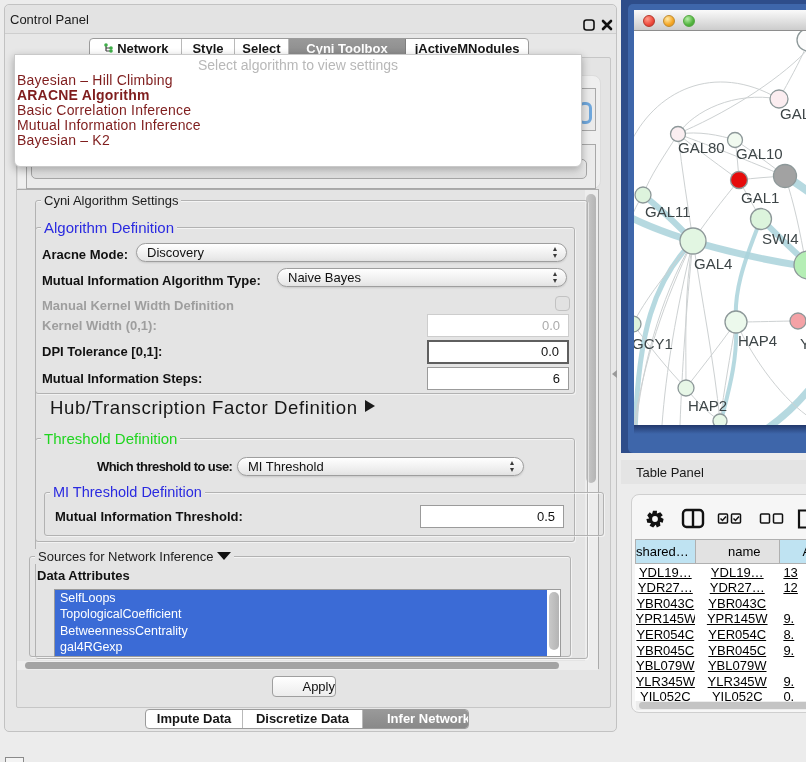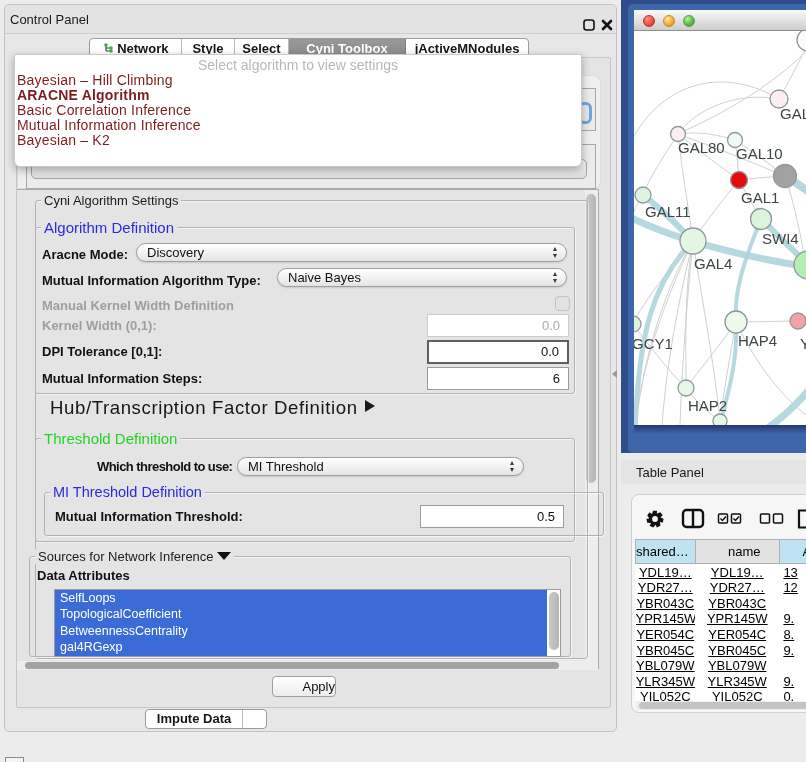--- a/index.html
+++ b/index.html
@@ -138,21 +138,21 @@
     </div>
     <div class="lb" style="left:20px;top:510px;">Data Attributes</div>
     <div class="abs" style="left:37px;top:531px;width:507px;height:68px;background:#fff;border:1px solid #9b9b9b;">
       <div style="position:absolute;left:0;top:0;width:492px;height:66px;background:#3b6bd6;color:#fff;font-size:12.5px;line-height:16.4px;padding-left:5px;">SelfLoops<br>TopologicalCoefficient<br>BetweennessCentrality<br>gal4RGexp</div>
       <div class="sbv" style="left:494px;top:2px;width:10px;height:58px;"></div>
     </div>
 
     <div class="abs" style="left:255px;top:618px;width:64px;height:21px;background:linear-gradient(#ffffff,#ececec);border:1px solid #9f9f9f;border-radius:4px;text-align:right;font-size:13px;line-height:19px;color:#111;">Apply</div>
   </div>
 
-  <div class="seg abs" style="left:140px;top:704px;height:20px;flex-direction:column;">
+  <div class="seg abs" style="left:140px;top:704px;height:20px;">
     <div class="tb" style="width:97px;line-height:18px;">Impute Data</div>
     <div class="tb" style="width:120px;line-height:18px;">Discretize Data</div>
     <div class="tb sel" style="width:105px;line-height:18px;padding-left:24px;">Infer Network</div>
   </div>
 </div>
 
 <div id="drop" class="abs">
   <div class="hint">Select algorithm to view settings</div>
   <div class="it">Bayesian – Hill Climbing</div>
   <div class="it b">ARACNE Algorithm</div>

